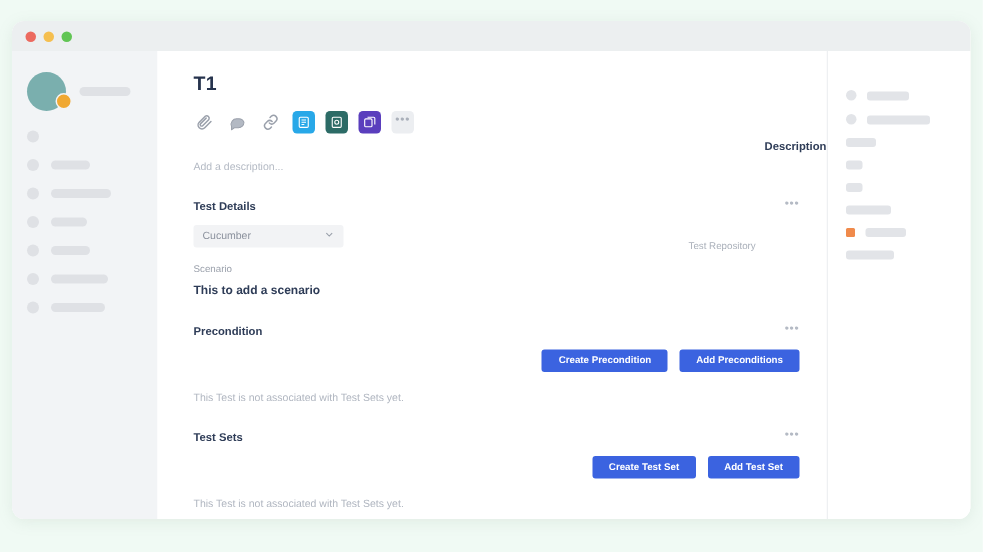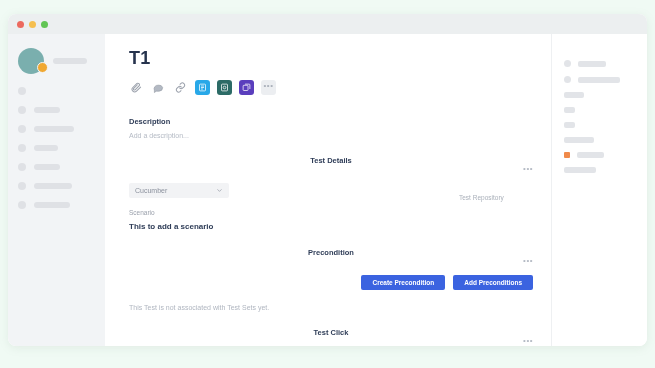--- a/index.html
+++ b/index.html
@@ -64,21 +64,21 @@
 
   
   #main-content {
     flex: 1 1 auto;
     background: #ffffff;
     padding: 14px 0 0 24px;
     min-width: 0;
     position: relative;
   }
   #page-title {
-    font-size: 18px; font-weight: bold; color: #26334d;
+    font-size: 13px; font-weight: bold; color: #26334d;
     letter-spacing: 0.2px;
   }
 
   
   #icon-toolbar { display: flex; align-items: center; gap: 7px; margin-top: 11px; }
   .tb-icon {
     width: 15px; height: 15px;
     border-radius: 3px;
     display: flex; align-items: center; justify-content: center;
   }
@@ -90,31 +90,31 @@
   #tb-more {
     width: 15px; height: 15px; border-radius: 3px; background: #eceef1;
     display: flex; align-items: center; justify-content: center;
     color: #aab0ba; font-size: 8px; letter-spacing: 0.5px; line-height: 1;
     padding-bottom: 3px;
   }
 
   
   .section-label {
     font-size: 7.5px; font-weight: bold; color: #2e3c57;
-    margin-top: 22px;
+    margin-top: 4px;
+    text-align: right;
   }
   #description-placeholder {
     font-size: 7px; color: #b4bac4; margin-top: 6px;
   }
 
   .section-header-row {
     display: flex; align-items: center;
     margin-top: 17px;
     padding-right: 18px;
-    flex-direction: column;
   }
   .section-header-row .section-title {
     font-size: 7.5px; font-weight: bold; color: #2e3c57;
   }
   .section-ellipsis {
     margin-left: auto; color: #b4bac4; font-size: 8px;
     letter-spacing: 0.5px; line-height: 1; padding-bottom: 3px;
   }
 
   #test-details-body { position: relative; }
@@ -291,21 +291,21 @@
         <span class="section-title">Precondition</span>
         <span class="section-ellipsis">•••</span>
       </div>
       <div class="button-row">
         <button class="primary-button">Create Precondition</button>
         <button class="primary-button">Add Preconditions</button>
       </div>
       <div class="empty-message">This Test is not associated with Test Sets yet.</div>
 
       <div class="section-header-row">
-        <span class="section-title">Test Click</span>
+        <span class="section-title">Test Sets</span>
         <span class="section-ellipsis">•••</span>
       </div>
       <div class="button-row">
         <button class="primary-button">Create Test Set</button>
         <button class="primary-button">Add Test Set</button>
       </div>
       <div class="empty-message">This Test is not associated with Test Sets yet.</div>
 
     </div>
 

